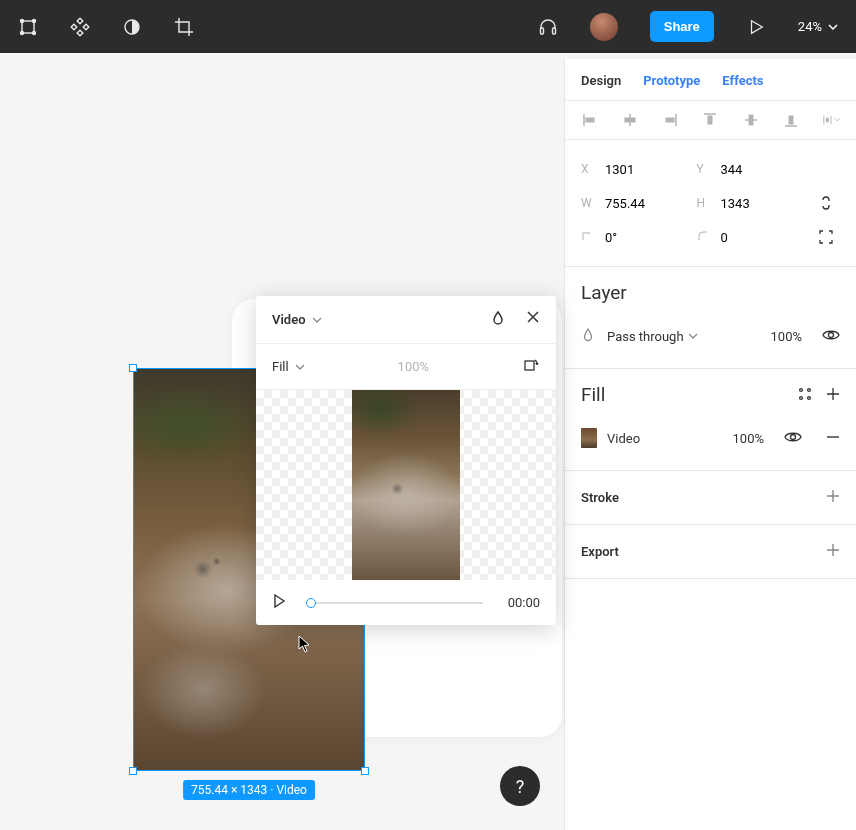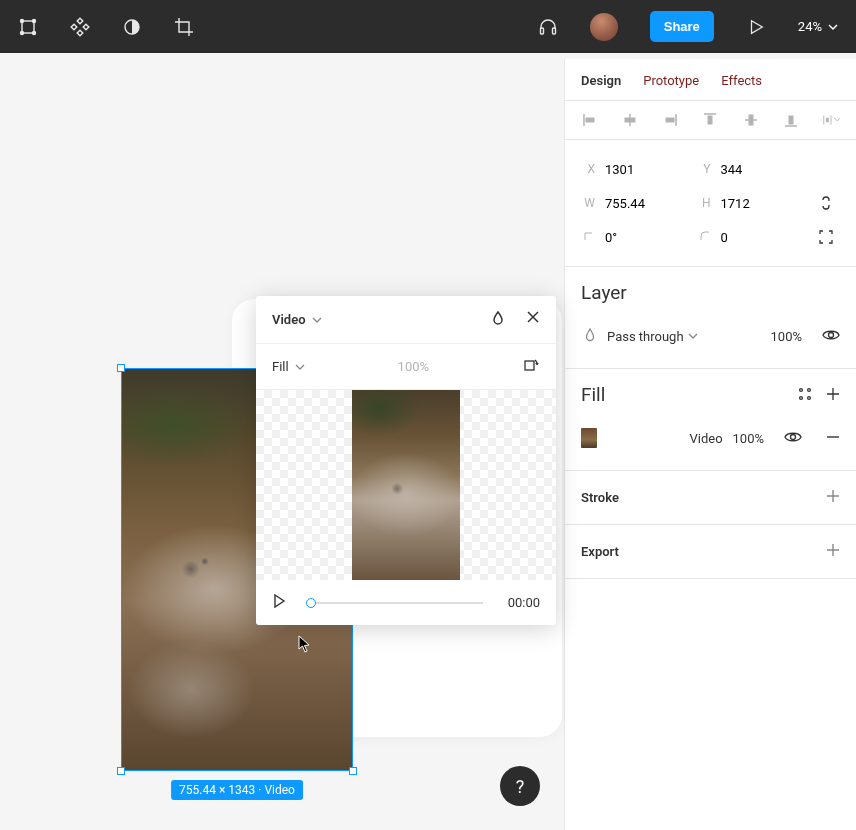--- a/index.html
+++ b/index.html
@@ -57,32 +57,31 @@
     flex: 1;
     background: #f5f5f5;
     position: relative;
   }
   .side-panel {
     width: 292px;
     background: #fff;
     border-left: 1px solid #e6e6e6;
     display: flex;
     flex-direction: column;
-    text-align: right;
   }
 
   
   .tabs {
     display: flex;
     gap: 22px;
     padding: 14px 16px 12px 16px;
     border-bottom: 1px solid #e6e6e6;
     font-size: 13px;
   }
-  .tabs .tab { color: #7f1d1d; cursor: pointer; font-weight: 400; }
+  .tabs .tab { color: #3b82f6; cursor: pointer; font-weight: 700; }
   .tabs .tab.active { color: #333; font-weight: 600; }
 
   .align-row {
     display: flex;
     justify-content: space-between;
     padding: 10px 16px;
     border-bottom: 1px solid #e6e6e6;
   }
   .align-row .al {
     width: 18px; height: 18px;
@@ -165,21 +164,21 @@
   .card-bg {
     position: absolute;
     left: 232px; top: 240px;
     width: 330px; height: 438px;
     background: #fff;
     border-radius: 22px;
     box-shadow: 0 2px 12px rgba(0,0,0,0.04);
   }
   .sel-frame {
     position: absolute;
-    left: 121px; top: 309px;
+    left: 133px; top: 309px;
     width: 232px; height: 403px;
     border: 1.5px solid #0d99ff;
     background: linear-gradient(180deg, #3e3a2c 0%, #5a4a2e 18%, #7a6040 40%, #8b7054 58%, #5a4530 100%);
     text-align: right;
   }
   .sel-frame::before {
     content: "";
     position: absolute;
     inset: 0;
     background:
@@ -504,21 +503,21 @@
         </div>
         <div class="icon-slot"></div>
       </div>
       <div class="prop-row">
         <div class="prop-cell">
           <span class="prop-label">W</span>
           <span class="prop-val">755.44</span>
         </div>
         <div class="prop-cell">
           <span class="prop-label">H</span>
-          <span class="prop-val">1712</span>
+          <span class="prop-val">1343</span>
         </div>
         <div class="icon-slot">
           <svg width="16" height="18" viewBox="0 0 16 18">
               <path d="M5 6 a3 3 0 0 1 6 0 v1 M5 12 a3 3 0 0 0 6 0 v-1"></path>
             </svg>
         </div>
       </div>
       <div class="prop-row">
         <div class="prop-cell">
           <span class="prop-label"><svg width="12" height="12" viewBox="0 0 12 12" stroke="#b3b3b3" fill="none">

